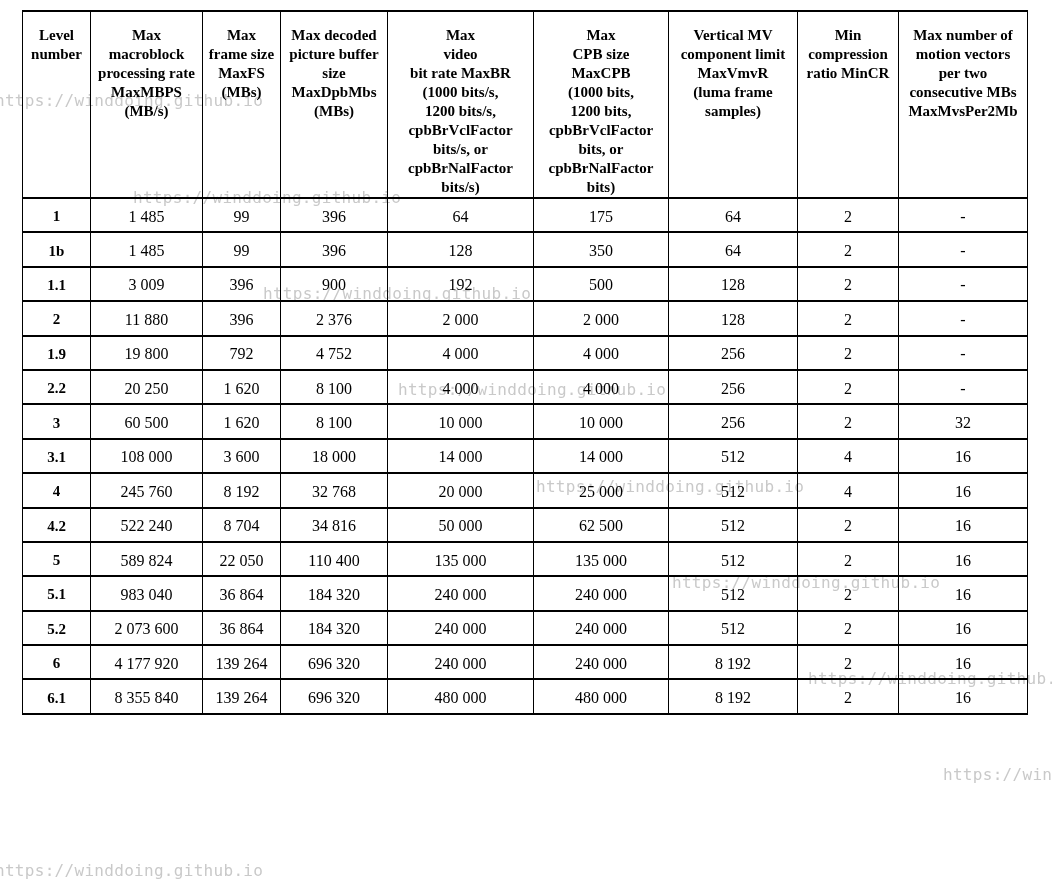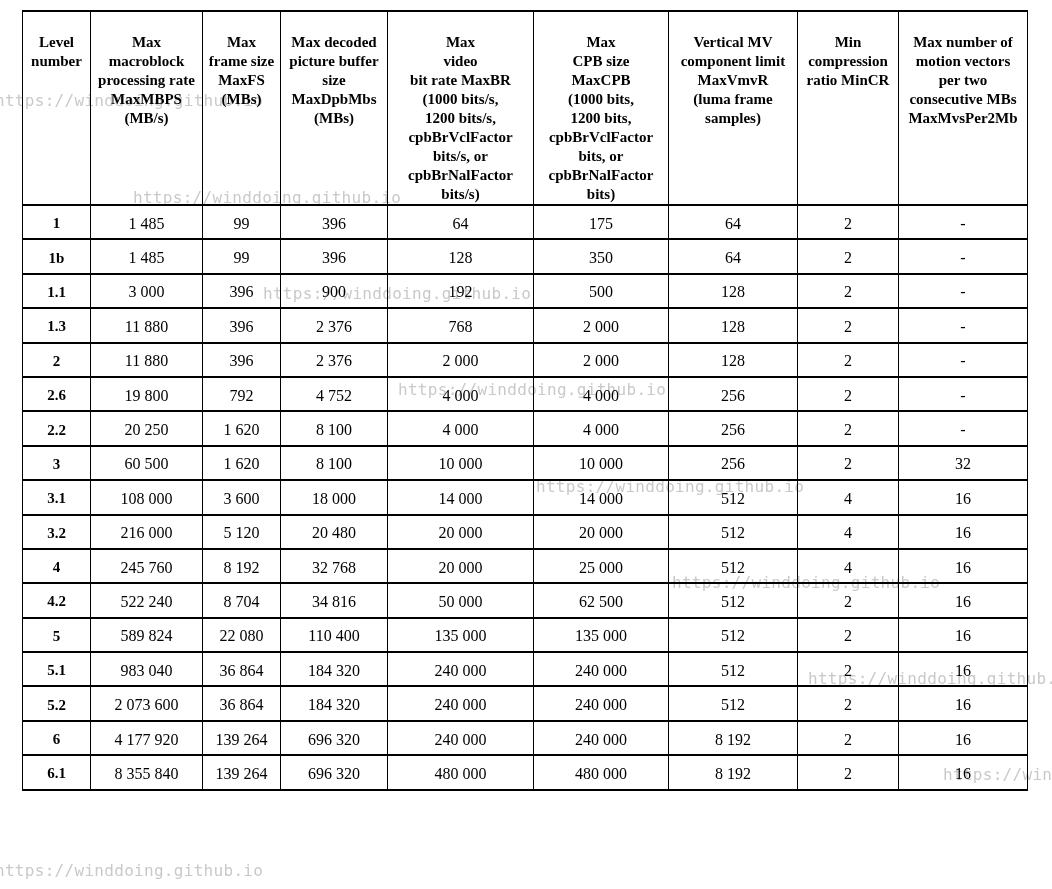--- a/index.html
+++ b/index.html
@@ -46,21 +46,21 @@
     border-bottom-width: 2px;
     text-align: center;
     padding: 0;
     overflow: hidden;
   }
   .levels-table thead tr {
     height: 186px;
   }
   .levels-table th {
     vertical-align: top;
-    padding-top: 21px;
+    padding-top: 14px;
     font-size: 15px;
     font-weight: bold;
     line-height: 19px;
     white-space: pre-line;
   }
   .levels-table tbody tr {
     height: 34.4px;
   }
   .levels-table td {
     font-size: 16px;
@@ -169,53 +169,42 @@
         <td>99</td>
         <td>396</td>
         <td>128</td>
         <td>350</td>
         <td>64</td>
         <td>2</td>
         <td>-</td>
       </tr>
       <tr>
         <td class="level-cell">1.1</td>
-        <td>3 000</td>
+        <td>3 009</td>
         <td>396</td>
         <td>900</td>
         <td>192</td>
         <td>500</td>
-        <td>128</td>
-        <td>2</td>
-        <td>-</td>
-      </tr>
-      <tr>
-        <td class="level-cell">1.3</td>
-        <td>11 880</td>
-        <td>396</td>
-        <td>2 376</td>
-        <td>768</td>
-        <td>2 000</td>
         <td>128</td>
         <td>2</td>
         <td>-</td>
       </tr>
       <tr>
         <td class="level-cell">2</td>
         <td>11 880</td>
         <td>396</td>
         <td>2 376</td>
         <td>2 000</td>
         <td>2 000</td>
         <td>128</td>
         <td>2</td>
         <td>-</td>
       </tr>
       <tr>
-        <td class="level-cell">2.6</td>
+        <td class="level-cell">1.9</td>
         <td>19 800</td>
         <td>792</td>
         <td>4 752</td>
         <td>4 000</td>
         <td>4 000</td>
         <td>256</td>
         <td>2</td>
         <td>-</td>
       </tr>
       <tr>
@@ -245,31 +234,20 @@
         <td>108 000</td>
         <td>3 600</td>
         <td>18 000</td>
         <td>14 000</td>
         <td>14 000</td>
         <td>512</td>
         <td>4</td>
         <td>16</td>
       </tr>
       <tr>
-        <td class="level-cell">3.2</td>
-        <td>216 000</td>
-        <td>5 120</td>
-        <td>20 480</td>
-        <td>20 000</td>
-        <td>20 000</td>
-        <td>512</td>
-        <td>4</td>
-        <td>16</td>
-      </tr>
-      <tr>
         <td class="level-cell">4</td>
         <td>245 760</td>
         <td>8 192</td>
         <td>32 768</td>
         <td>20 000</td>
         <td>25 000</td>
         <td>512</td>
         <td>4</td>
         <td>16</td>
       </tr>
@@ -280,21 +258,21 @@
         <td>34 816</td>
         <td>50 000</td>
         <td>62 500</td>
         <td>512</td>
         <td>2</td>
         <td>16</td>
       </tr>
       <tr>
         <td class="level-cell">5</td>
         <td>589 824</td>
-        <td>22 080</td>
+        <td>22 050</td>
         <td>110 400</td>
         <td>135 000</td>
         <td>135 000</td>
         <td>512</td>
         <td>2</td>
         <td>16</td>
       </tr>
       <tr>
         <td class="level-cell">5.1</td>
         <td>983 040</td>

